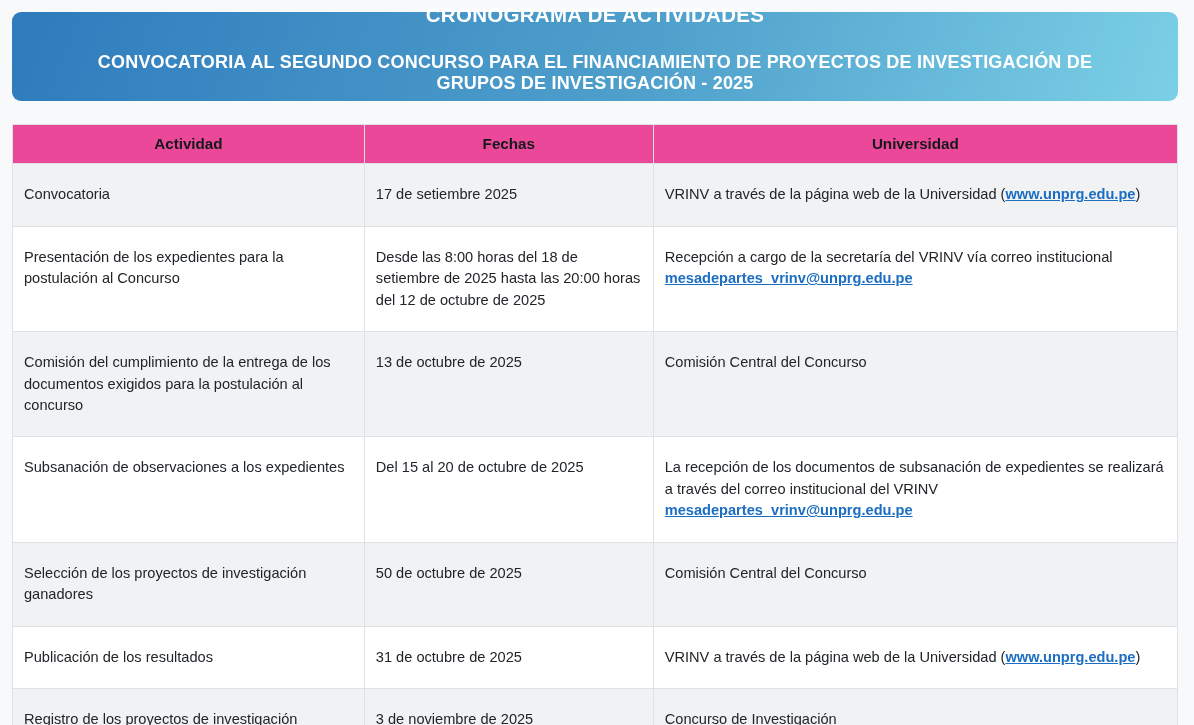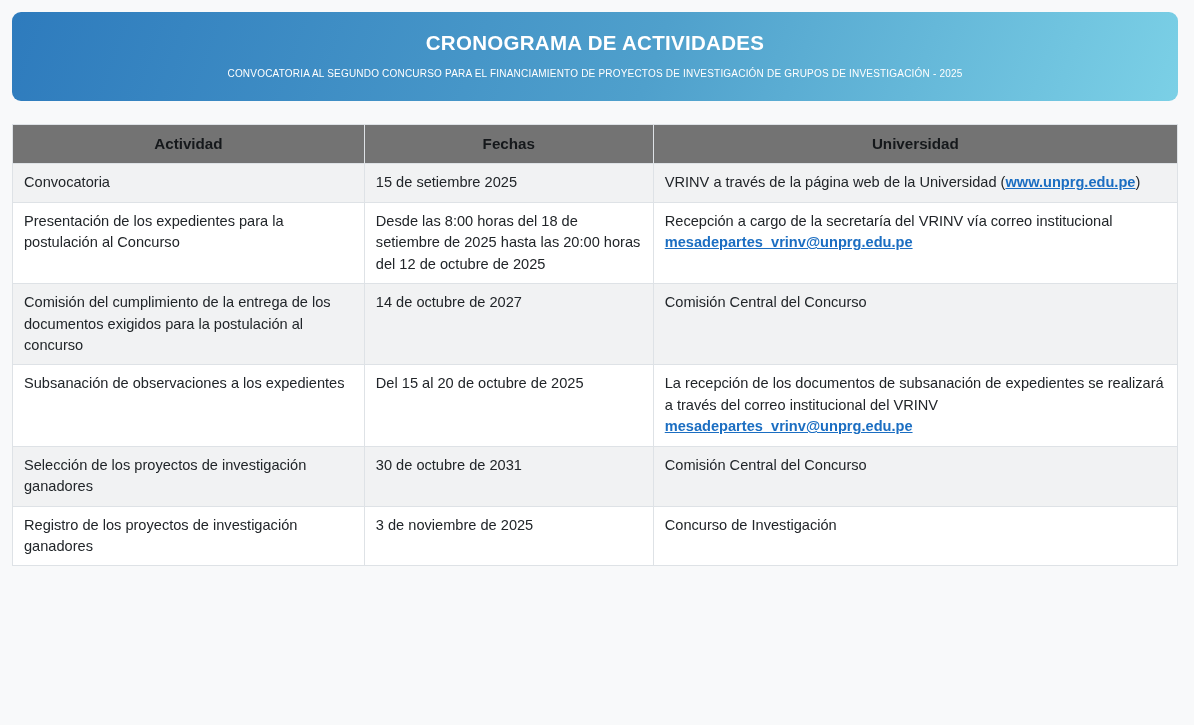--- a/index.html
+++ b/index.html
@@ -26,54 +26,54 @@
     gap: 9px;
     padding: 4px 40px;
   }
   .banner-title {
     font-size: 20.5px;
     font-weight: bold;
     letter-spacing: 0.3px;
     margin: 0;
   }
   .banner-subtitle {
-    font-size: 10px;
-    font-weight: normal;
+    font-size: 18px;
+    font-weight: bold;
     letter-spacing: 0.2px;
-    margin: 4px;
+    margin: 16px;
   }
   
   .table-wrap {
     margin: 23px 16px 0 12px;
   }
   table {
     width: 100%;
     border-collapse: collapse;
     background: #ffffff;
     font-size: 14.6px;
     color: #212529;
     table-layout: fixed;
   }
   col.c-actividad { width: 30.2%; }
   col.c-fechas    { width: 24.8%; }
   col.c-resp      { width: 45.0%; }
   th, td {
     border: 1px solid #dee2e6;
     vertical-align: top;
-    padding: 8px 11px;
+    padding: 20px 11px;
     line-height: 1.47;
     text-align: left;
   }
   thead th {
     text-align: center;
     font-weight: bold;
     font-size: 15.2px;
     color: #15181b;
     padding: 8px 6px;
-    background: #737373;
+    background: #ec4899;
   }
   tbody tr:nth-child(odd) td { background: #f1f2f3; }
   tbody tr:nth-child(even) td { background: #ffffff; }
   td a {
     color: #1b6ec2;
     font-weight: bold;
     text-decoration: underline;
     cursor: pointer;
     word-wrap: break-word;
     text-align: center;
@@ -97,42 +97,47 @@
     <thead>
       <tr>
         <th>Actividad</th>
         <th>Fechas</th>
         <th>Universidad</th>
       </tr>
     </thead>
     <tbody>
         <tr>
           <td>Convocatoria</td>
-          <td>15 de setiembre 2025</td>
+          <td>17 de setiembre 2025</td>
           <td><span>VRINV a través de la página web de la Universidad (</span><a href="#">www.unprg.edu.pe</a><span>)</span></td>
         </tr>
         <tr>
           <td>Presentación de los expedientes para la postulación al Concurso</td>
           <td>Desde las 8:00 horas del 18 de setiembre de 2025 hasta las 20:00 horas del 12 de octubre de 2025</td>
           <td><span>Recepción a cargo de la secretaría del VRINV vía correo institucional </span><a href="#">mesadepartes_vrinv@unprg.edu.pe</a></td>
         </tr>
         <tr>
           <td>Comisión del cumplimiento de la entrega de los documentos exigidos para la postulación al concurso</td>
-          <td>14 de octubre de 2027</td>
+          <td>13 de octubre de 2025</td>
           <td><span>Comisión Central del Concurso</span></td>
         </tr>
         <tr>
           <td>Subsanación de observaciones a los expedientes</td>
           <td>Del 15 al 20 de octubre de 2025</td>
           <td><span>La recepción de los documentos de subsanación de expedientes se realizará a través del correo institucional del VRINV </span><a href="#">mesadepartes_vrinv@unprg.edu.pe</a></td>
         </tr>
         <tr>
           <td>Selección de los proyectos de investigación ganadores</td>
-          <td>30 de octubre de 2031</td>
+          <td>50 de octubre de 2025</td>
           <td><span>Comisión Central del Concurso</span></td>
+        </tr>
+        <tr>
+          <td>Publicación de los resultados</td>
+          <td>31 de octubre de 2025</td>
+          <td><span>VRINV a través de la página web de la Universidad (</span><a href="#">www.unprg.edu.pe</a><span>)</span></td>
         </tr>
         <tr>
           <td>Registro de los proyectos de investigación ganadores</td>
           <td>3 de noviembre de 2025</td>
           <td><span>Concurso de Investigación</span></td>
         </tr>
       </tbody>
   </table>
 </div>
 

